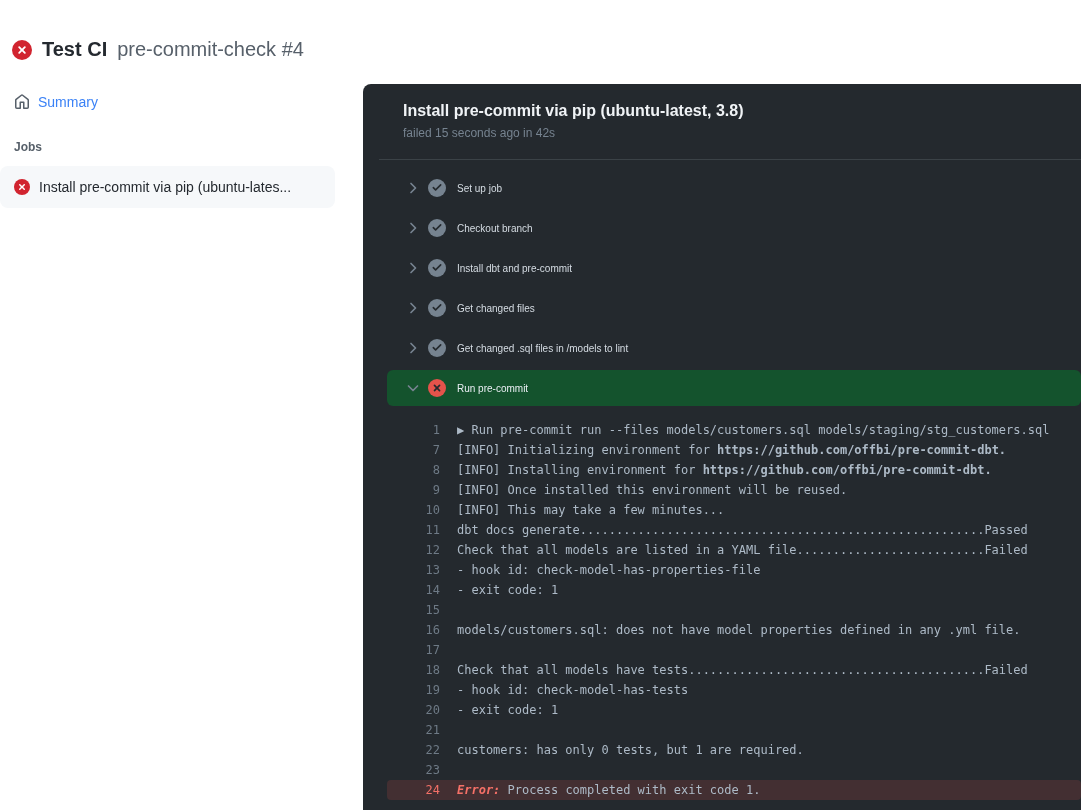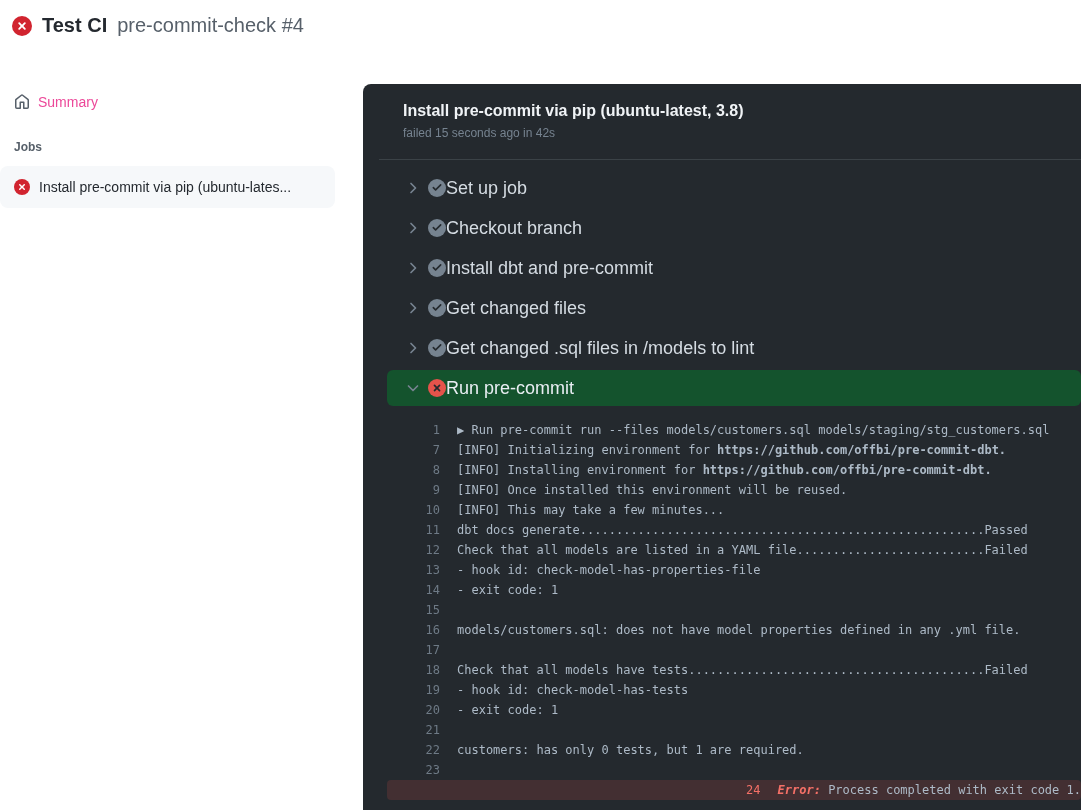--- a/index.html
+++ b/index.html
@@ -4,32 +4,32 @@
 <style>
   * { box-sizing: border-box; margin: 0; padding: 0; }
   html, body {
     width: 1081px; height: 810px; overflow: hidden;
     background: #ffffff;
     font-family: "Liberation Sans", sans-serif;
   }
 
   
   .top-header {
-    position: absolute; top: 14px; left: 12px;
+    position: absolute; top: 38px; left: 12px;
     display: flex; align-items: center; gap: 10px;
   }
   .wf-badge { width: 20px; height: 20px; flex: none; display: flex; }
   .wf-name { font-size: 20px; font-weight: 700; color: #24292f; }
   .run-name { font-size: 20px; font-weight: 400; color: #57606a; }
 
   
   .sidebar { position: absolute; top: 84px; left: 0; width: 363px; bottom: 0; }
   .summary-row {
     display: flex; align-items: center; gap: 8px;
-    padding: 10px 0 0 14px; font-size: 14px; color: #ec4899; cursor: pointer;
+    padding: 10px 0 0 14px; font-size: 14px; color: #3b82f6; cursor: pointer;
   }
   .summary-row .icon16 { width: 16px; height: 16px; display: flex; flex: none; }
   .jobs-heading {
     margin: 30px 0 0 14px; font-size: 12px; font-weight: 700; color: #57606a;
   }
   .job-item {
     margin: 12px 28px 0 0; height: 42px; width: 335px;
     display: flex; align-items: center; gap: 9px; padding-left: 14px;
     background: #f6f8fa; border-radius: 8px;
     font-size: 14px; color: #24292f; cursor: pointer;
@@ -48,38 +48,38 @@
   }
   .panel-title { font-size: 16px; font-weight: 700; color: #f0f3f6; line-height: 20px; }
   .panel-subtitle { font-size: 12px; color: #768390; margin-top: 5px; }
 
   .steps { padding-top: 8px; }
   .step-row {
     height: 40px; display: flex; align-items: center; padding-left: 26px; cursor: pointer;
   }
   .step-chevron { width: 16px; height: 16px; flex: none; display: flex; }
   .step-status { margin-left: 7px; width: 18px; height: 18px; flex: none; display: flex; }
-  .step-label { font-size: 18px; color: #d5dce3; }
+  .step-label { margin-left: 11px; font-size: 10px; color: #d5dce3; }
   .step-row.expanded {
     background: #14532d; border-radius: 6px;
     margin: 2px 0 2px 8px; height: 36px; padding-left: 18px;
   }
   .step-row.expanded .step-label { color: #e9eef3; }
 
   .log {
     padding-top: 12px;
     font-family: "DejaVu Sans Mono", "Liberation Mono", monospace;
     font-size: 12px; color: #adbac7;
   }
   .log-line { display: flex; height: 20px; line-height: 20px; white-space: pre; }
   .log-num {
     width: 61px; flex: none; text-align: right; color: #6e7a86; cursor: pointer;
   }
   .log-text { margin-left: 17px; }
-  .log-line.error { background: rgba(229,83,75,0.16); margin-left: 8px; border-radius: 4px; justify-content: flex-end; }
+  .log-line.error { background: rgba(229,83,75,0.16); margin-left: 8px; border-radius: 4px; }
   .log-line.error .log-num { width: 53px; color: #f47067; }
   .log-link { font-weight: 700; color: inherit; cursor: pointer; }
   .err-label { color: #f47067; font-weight: 700; font-style: italic; }
 </style>
 </head>
 <body>
 
 <div class="top-header">
   <span class="wf-badge">
     <svg width="20" height="20" viewBox="0 0 16 16">

